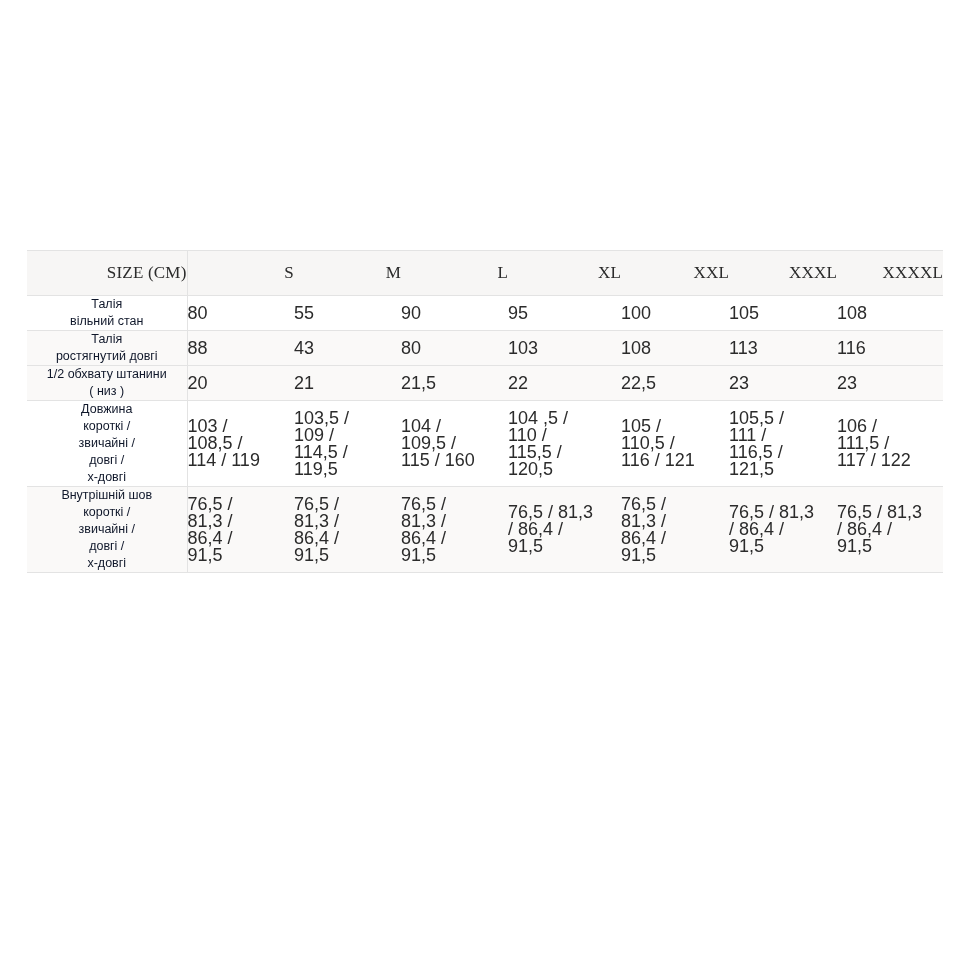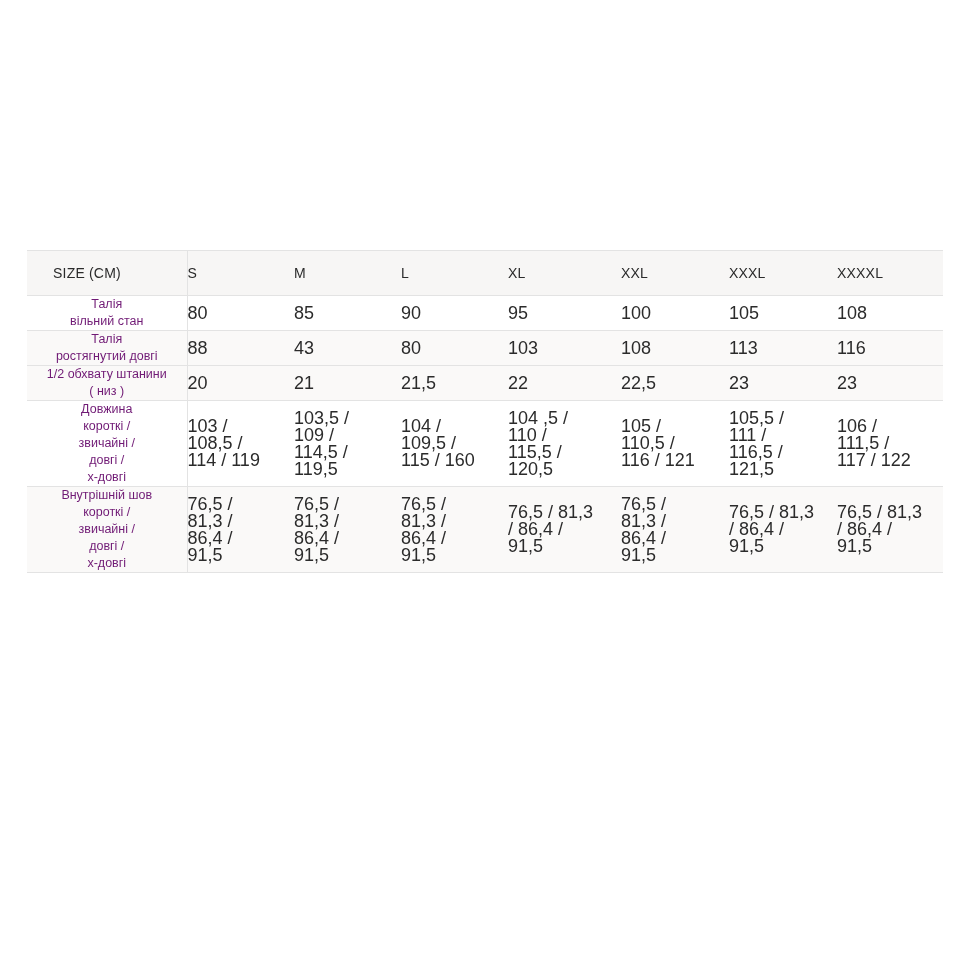--- a/index.html
+++ b/index.html
@@ -38,45 +38,46 @@
   }
   
   .col-label {
     border-right: 1px solid #e3e3e3;
   }
   thead tr {
     background: #f7f6f5;
   }
   thead th {
     height: 44px;
-    font-size: 14px;
+    font-size: 17px;
     font-weight: bold;
     letter-spacing: 0.2px;
     color: #222;
-    text-align: left;
+    text-align: right;
     padding-left: 14px;
+    font-family: Liberation Serif, serif;
   }
   thead th.col-label {
     padding-left: 26px;
   }
   tbody td {
     font-size: 18px;
     line-height: 17px;
     padding-top: 12px;
     padding-bottom: 12px;
     padding-left: 14px;
     color: #2f2f2f;
   }
   tbody td.col-label {
     text-align: center;
     padding-left: 8px;
     padding-right: 8px;
     font-size: 12.5px;
     line-height: 17px;
-    color: #701a75;
+    color: #0f172a;
   }
   tbody tr.alt {
     background: #faf9f8;
   }
   .cellline { display: block; }
 </style>
 </head>
 <body>
 
 <div id="page">
@@ -123,21 +124,21 @@
       <tbody>
           <tr>
             <td class="col-label">
               <span class="cellline">Талія</span>
               <span class="cellline">вільний стан</span>
             </td>
             <td>
               <span class="cellline">80</span>
             </td>
             <td>
-              <span class="cellline">85</span>
+              <span class="cellline">55</span>
             </td>
             <td>
               <span class="cellline">90</span>
             </td>
             <td>
               <span class="cellline">95</span>
             </td>
             <td>
               <span class="cellline">100</span>
             </td>

